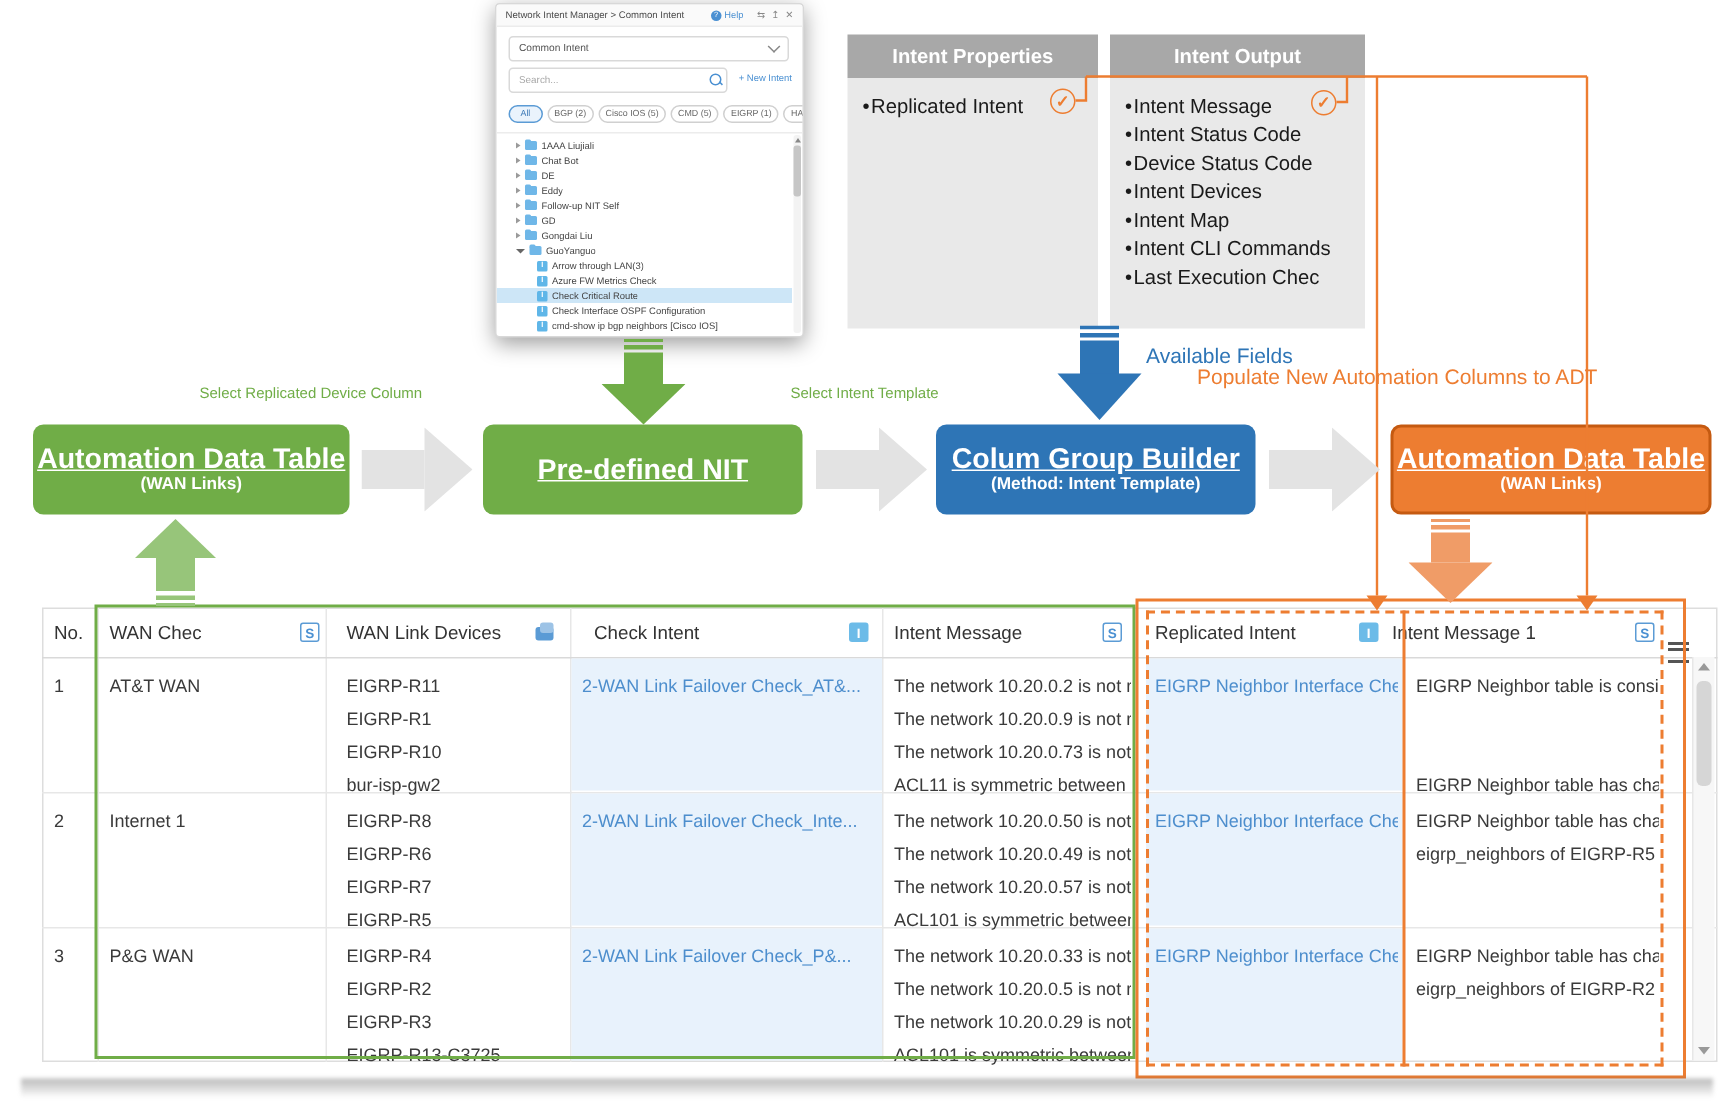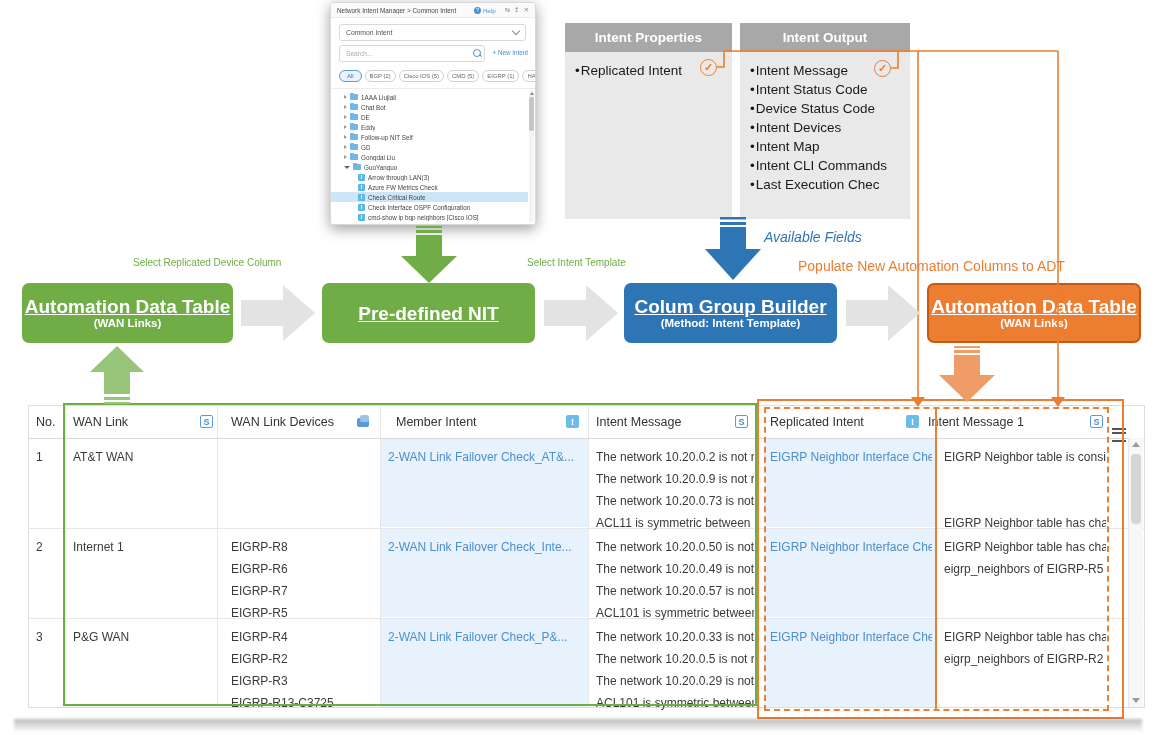--- a/index.html
+++ b/index.html
@@ -230,22 +230,22 @@
     <path d="M891 68 H898 V51" fill="none" stroke="#ED7D31" stroke-width="1.6"></path>
     <path d="M724 51 H1058" fill="none" stroke="#ED7D31" stroke-width="1.6"></path>
     <path d="M918 51 V397" fill="none" stroke="#ED7D31" stroke-width="1.6"></path>
     <path d="M1058 51 V397" fill="none" stroke="#ED7D31" stroke-width="1.6"></path>
     <polygon points="911,397 925,397 918,407" fill="#ED7D31"></polygon>
     <polygon points="1051,397 1065,397 1058,407" fill="#ED7D31"></polygon>
   </svg>
 
   <div class="abs flabel" style="left:133px;top:257px;color:#70ad47;">Select Replicated Device Column</div>
   <div class="abs flabel" style="left:527px;top:257px;color:#70ad47;">Select Intent Template</div>
-  <div class="abs flabel" style="left:764px;top:229px;color:#2e75b6;font-size:14px;font-style:italic;">Available Fields</div>
-  <div class="abs flabel" style="left:798px;top:258px;color:#ed7d31;font-size:14px;">Populate New Automation Columns to ADT</div>
+  <div class="abs flabel" style="left:764px;top:229px;color:#2e75b6;font-size:14px;">Available Fields</div>
+  <div class="abs flabel" style="left:798px;top:243px;color:#ed7d31;font-size:14px;">Populate New Automation Columns to ADT</div>
 
   <div class="abs flowbox" style="left:22px;top:283px;width:211px;height:60px;background:#70ad47;">
     <div class="fb-title">Automation Data Table</div>
     <div class="fb-sub">(WAN Links)</div>
   </div>
   <div class="abs flowbox" style="left:322px;top:283px;width:213px;height:60px;background:#70ad47;">
     <div class="fb-title">Pre-defined NIT</div>
   </div>
   <div class="abs flowbox" style="left:624px;top:283px;width:213px;height:60px;background:#2e75b6;">
     <div class="fb-title">Colum Group Builder</div>
@@ -301,29 +301,29 @@
   <div class="vsep" style="left:380px;"></div>
   <div class="vsep" style="left:588px;"></div>
   <div class="hdrline" style="top:438px;"></div>
   <div class="hsep" style="top:528px;"></div>
   <div class="hsep" style="top:618px;"></div>
 
   <div class="th" style="left:36px;width:28px;">
       <span>No.</span>
     </div>
   <div class="th" style="left:73px;width:125px;">
-      <span>WAN Link</span>
+      <span>WAN Chec</span>
     </div>
   <div class="abs sic" style="left:200px;top:415px;z-index:3;">S</div>
   <div class="th" style="left:231px;width:120px;text-align:center;">
       <span>WAN Link Devices</span>
     </div>
   <div class="abs devic" style="left:357px;top:418px;z-index:3;"></div>
   <div class="th" style="left:396px;width:160px;">
-      <span>Member Intent</span>
+      <span>Check Intent</span>
     </div>
   <div class="abs iic" style="left:566px;top:415px;z-index:3;">I</div>
   <div class="th" style="left:596px;width:130px;">
       <span>Intent Message</span>
     </div>
   <div class="abs sic" style="left:735px;top:415px;z-index:3;">S</div>
   <div class="th" style="left:770px;width:130px;">
       <span>Replicated Intent</span>
     </div>
   <div class="abs iic" style="left:906px;top:415px;z-index:3;">I</div>
@@ -335,20 +335,26 @@
 
   <div class="cellblue" style="left:381px;top:439px;width:207px;height:88px;"></div>
   <div class="cellblue" style="left:381px;top:529px;width:207px;height:88px;"></div>
   <div class="cellblue" style="left:381px;top:619px;width:207px;height:88px;"></div>
   <div class="cellblue" style="left:764px;top:439px;width:171px;height:88px;"></div>
   <div class="cellblue" style="left:764px;top:529px;width:171px;height:88px;"></div>
   <div class="cellblue" style="left:764px;top:619px;width:171px;height:88px;"></div>
 
   <div class="cell" style="left:36px;top:446px;">1</div>
   <div class="cell" style="left:73px;top:446px;width:130px;">AT&amp;T WAN</div>
+  <div class="cell" style="left:231px;top:446px;width:140px;">
+    <div>EIGRP-R11</div>
+    <div>EIGRP-R1</div>
+    <div>EIGRP-R10</div>
+    <div>bur-isp-gw2</div>
+  </div>
   <div class="cell link" style="left:388px;top:446px;width:196px;">2-WAN Link Failover Check_AT&amp;...</div>
   <div class="cell" style="left:596px;top:446px;width:158px;">
     <div>The network 10.20.0.2 is not reac...</div>
     <div>The network 10.20.0.9 is not reac...</div>
     <div>The network 10.20.0.73 is not rea...</div>
     <div>ACL11 is symmetric between prim...</div>
   </div>
   <div class="cell link" style="left:770px;top:446px;width:162px;">EIGRP Neighbor Interface Chec...</div>
   <div class="cell" style="left:944px;top:446px;width:162px;">
     <div style="height:22px;">EIGRP Neighbor table is consistent.</div>

